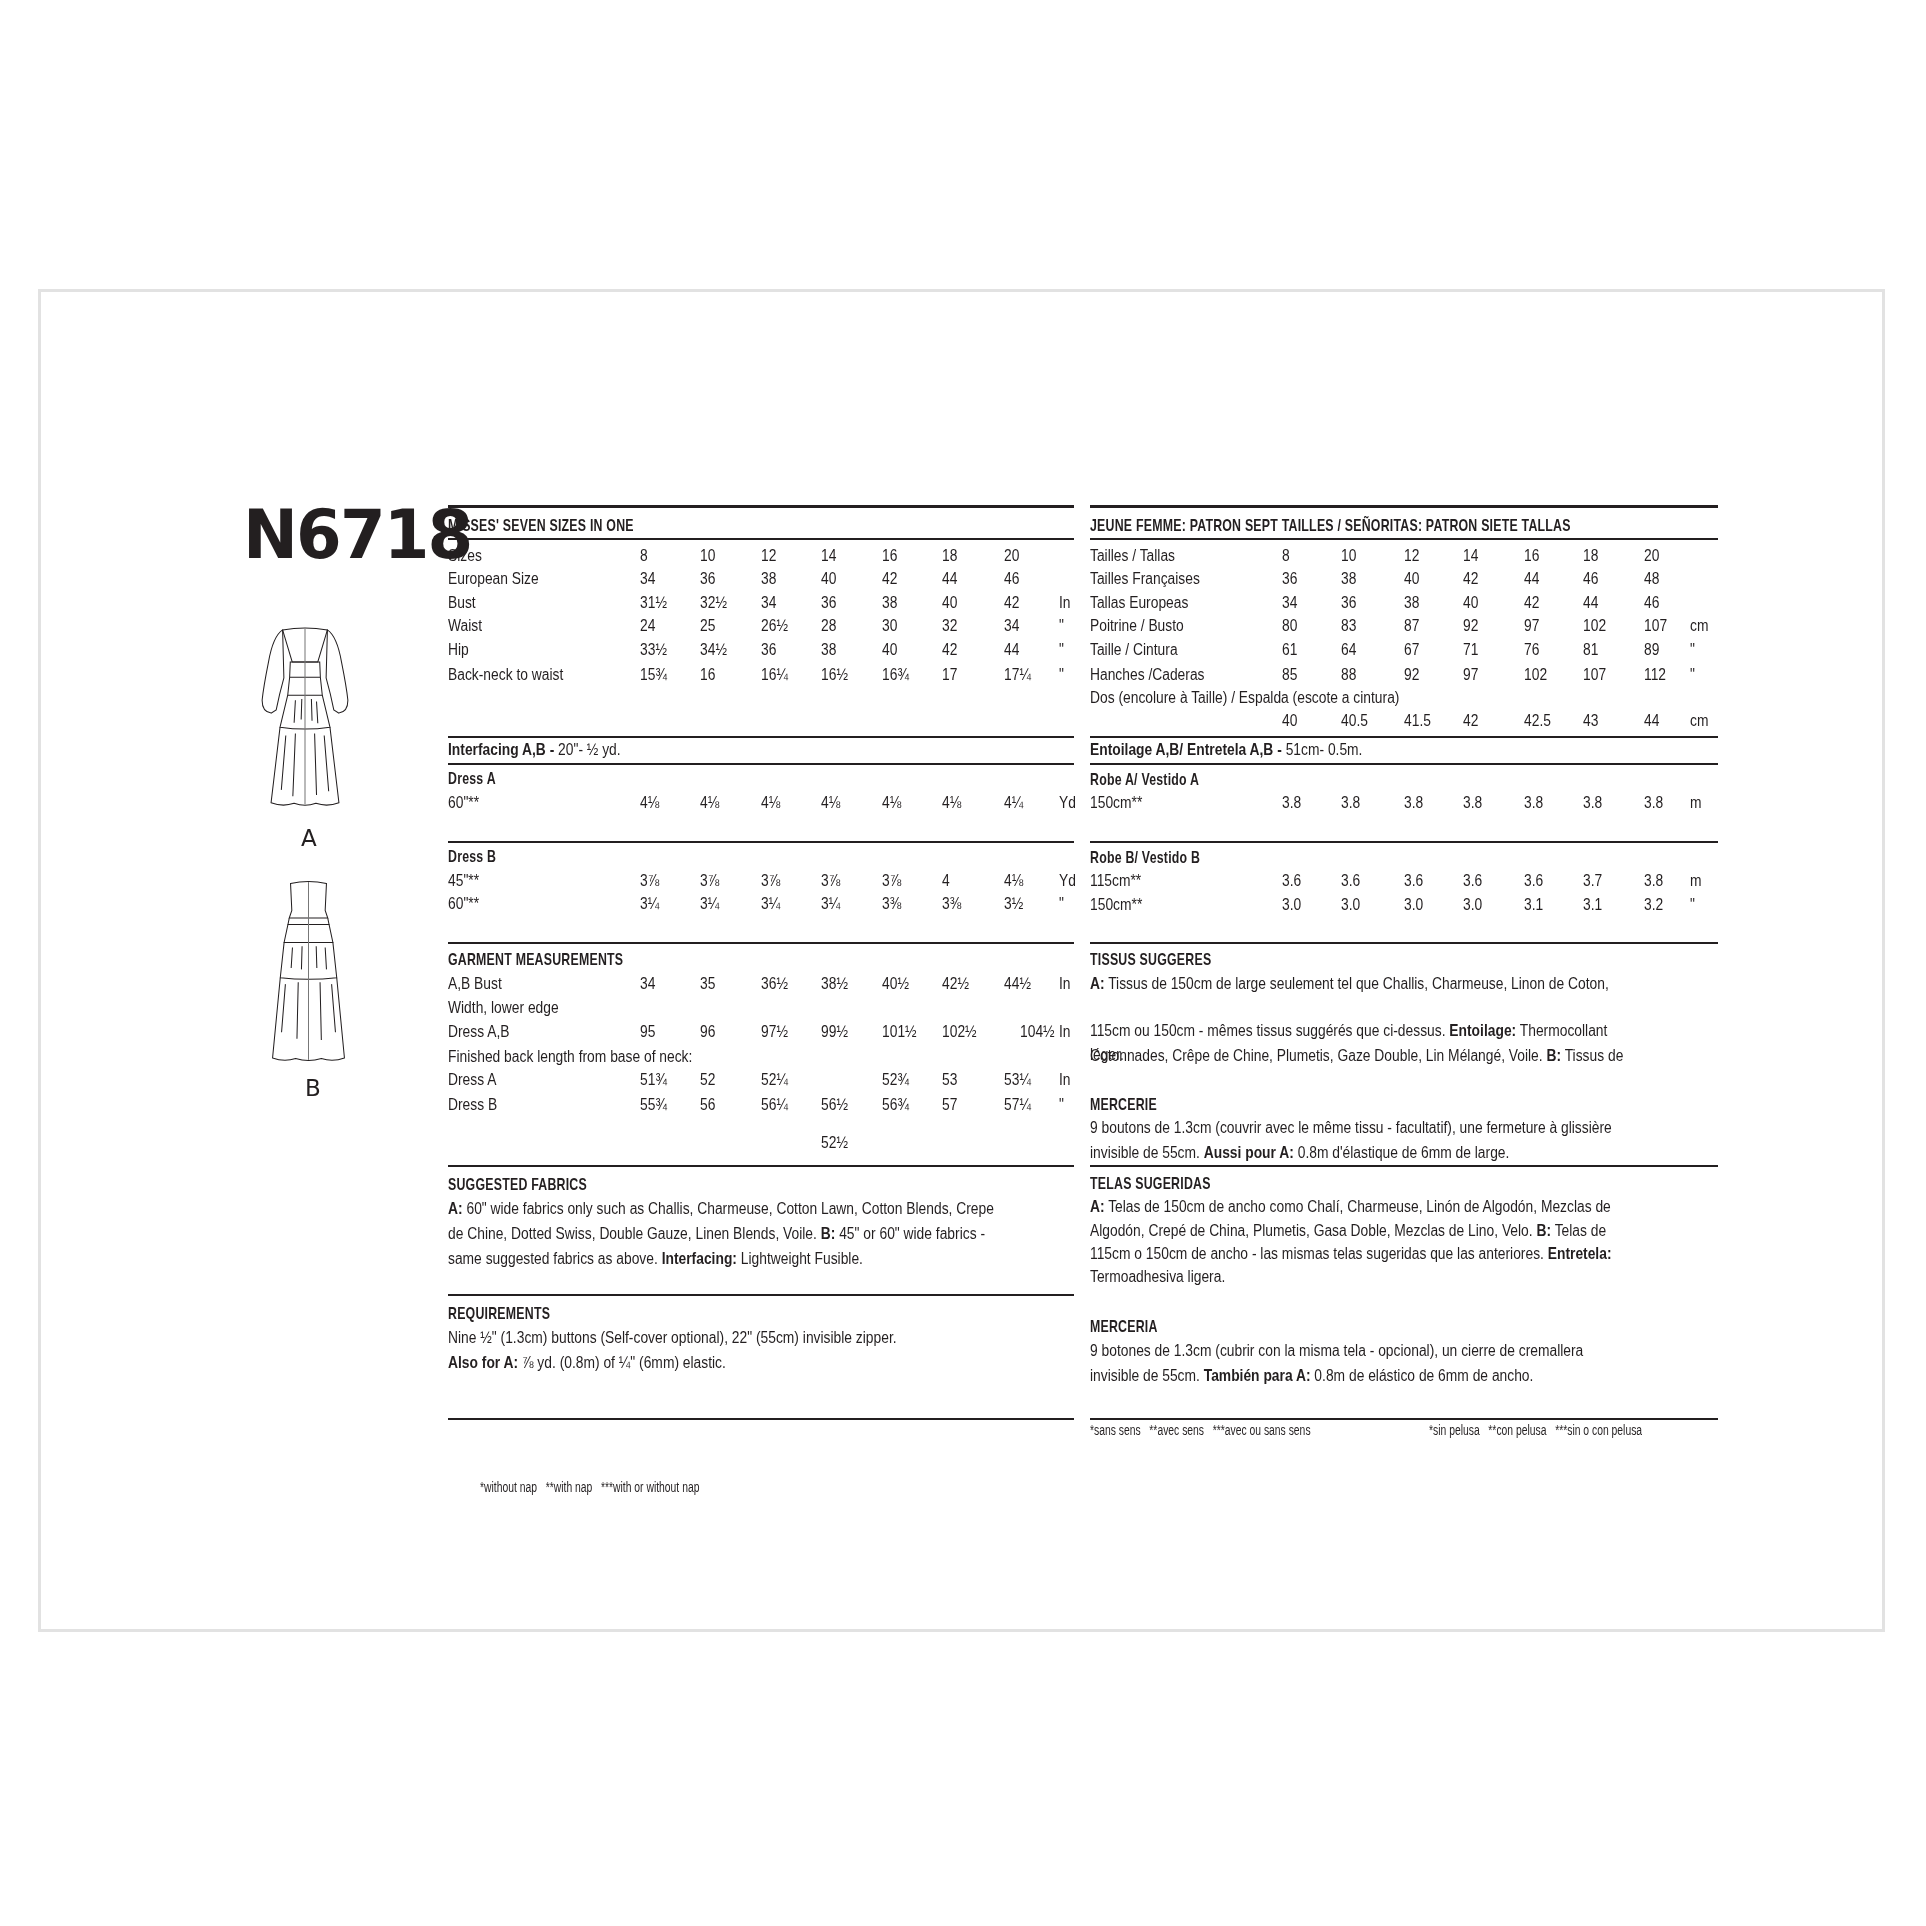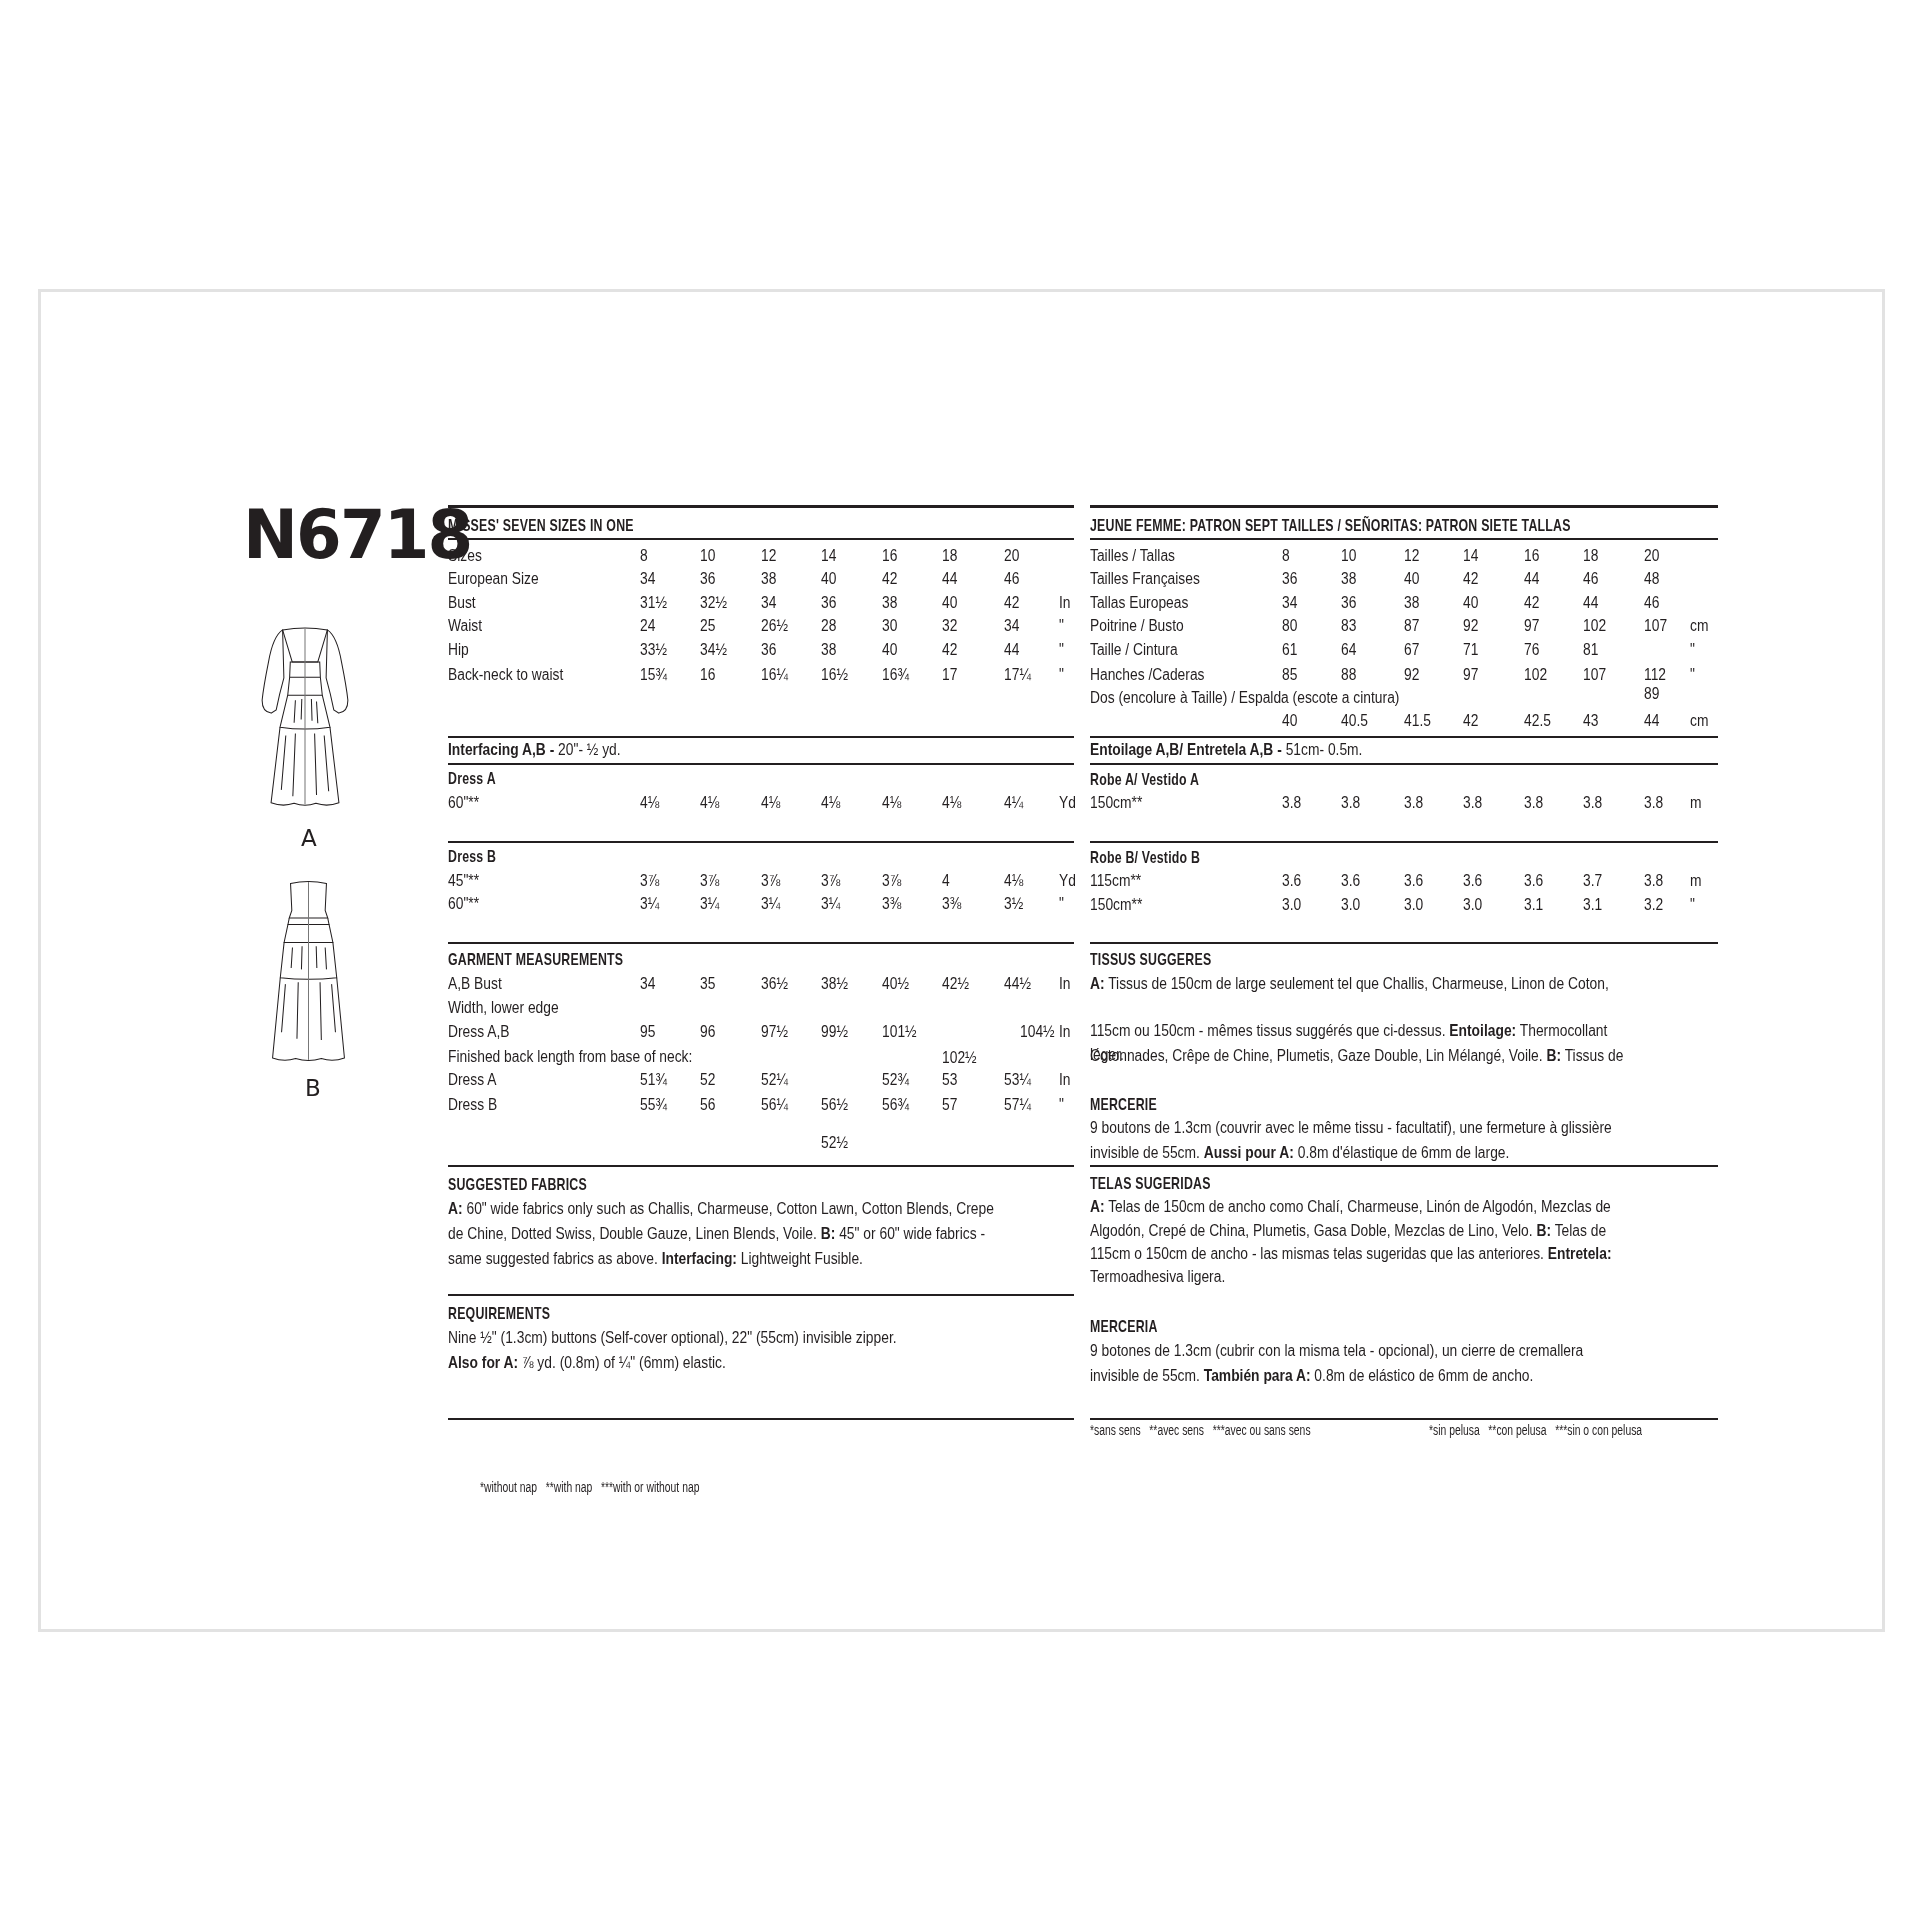--- a/index.html
+++ b/index.html
@@ -157,21 +157,21 @@
     <div class="abs" style="left: 942px; top: 974px;"><span class="t">42½</span></div>
     <div class="abs" style="left: 1004px; top: 974px;"><span class="t">44½</span></div>
     <div class="abs" style="left: 1059px; top: 974px;"><span class="t">In</span></div>
     <div class="abs" style="left: 448px; top: 998px;"><span class="t">Width, lower edge</span></div>
     <div class="abs" style="left: 448px; top: 1022px;"><span class="t">Dress A,B</span></div>
     <div class="abs" style="left: 640px; top: 1022px;"><span class="t">95</span></div>
     <div class="abs" style="left: 700px; top: 1022px;"><span class="t">96</span></div>
     <div class="abs" style="left: 761px; top: 1022px;"><span class="t">97½</span></div>
     <div class="abs" style="left: 821px; top: 1022px;"><span class="t">99½</span></div>
     <div class="abs" style="left: 882px; top: 1022px;"><span class="t">101½</span></div>
-    <div class="abs" style="left: 942px; top: 1048px;"><span class="t">102½</span></div>
+    <div class="abs" style="left: 942px; top: 1022px;"><span class="t">102½</span></div>
     <div class="abs" style="left: 1004px; top: 1022px; margin-left: 16px;"><span class="t">104½</span></div>
     <div class="abs" style="left: 1059px; top: 1022px;"><span class="t">In</span></div>
     <div class="abs" style="left: 448px; top: 1047px;"><span class="t">Finished back length from base of neck:</span></div>
     <div class="abs" style="left: 448px; top: 1070px;"><span class="t">Dress A</span></div>
     <div class="abs" style="left: 640px; top: 1070px; text-align: right;"><span class="t">51¾</span></div>
     <div class="abs" style="left: 700px; top: 1070px;"><span class="t">52</span></div>
     <div class="abs" style="left: 761px; top: 1070px;"><span class="t">52¼</span></div>
     <div class="abs" style="left: 821px; top: 1108px; margin-top: 25px;"><span class="t">52½</span></div>
     <div class="abs" style="left: 882px; top: 1070px;"><span class="t">52¾</span></div>
     <div class="abs" style="left: 942px; top: 1070px;"><span class="t">53</span></div>
@@ -235,21 +235,21 @@
     <div class="abs" style="left: 1583px; top: 616px;"><span class="t">102</span></div>
     <div class="abs" style="left: 1644px; top: 616px;"><span class="t">107</span></div>
     <div class="abs" style="left: 1690px; top: 616px;"><span class="t">cm</span></div>
     <div class="abs" style="left: 1090px; top: 640px;"><span class="t">Taille / Cintura</span></div>
     <div class="abs" style="left: 1282px; top: 640px;"><span class="t">61</span></div>
     <div class="abs" style="left: 1341px; top: 640px;"><span class="t">64</span></div>
     <div class="abs" style="left: 1404px; top: 640px;"><span class="t">67</span></div>
     <div class="abs" style="left: 1463px; top: 640px;"><span class="t">71</span></div>
     <div class="abs" style="left: 1524px; top: 640px;"><span class="t">76</span></div>
     <div class="abs" style="left: 1583px; top: 640px;"><span class="t">81</span></div>
-    <div class="abs" style="left: 1644px; top: 640px; margin-top: 44px;"><span class="t">89</span></div>
+    <div class="abs" style="left: 1644px; top: 640px;"><span class="t">89</span></div>
     <div class="abs" style="left: 1690px; top: 640px;"><span class="t">"</span></div>
     <div class="abs" style="left: 1090px; top: 665px;"><span class="t">Hanches /Caderas</span></div>
     <div class="abs" style="left: 1282px; top: 665px;"><span class="t">85</span></div>
     <div class="abs" style="left: 1341px; top: 665px;"><span class="t">88</span></div>
     <div class="abs" style="left: 1404px; top: 665px;"><span class="t">92</span></div>
     <div class="abs" style="left: 1463px; top: 665px;"><span class="t">97</span></div>
     <div class="abs" style="left: 1524px; top: 665px;"><span class="t">102</span></div>
     <div class="abs" style="left: 1583px; top: 665px;"><span class="t">107</span></div>
     <div class="abs" style="left: 1644px; top: 665px;"><span class="t">112</span></div>
     <div class="abs" style="left: 1690px; top: 665px;"><span class="t">"</span></div>

